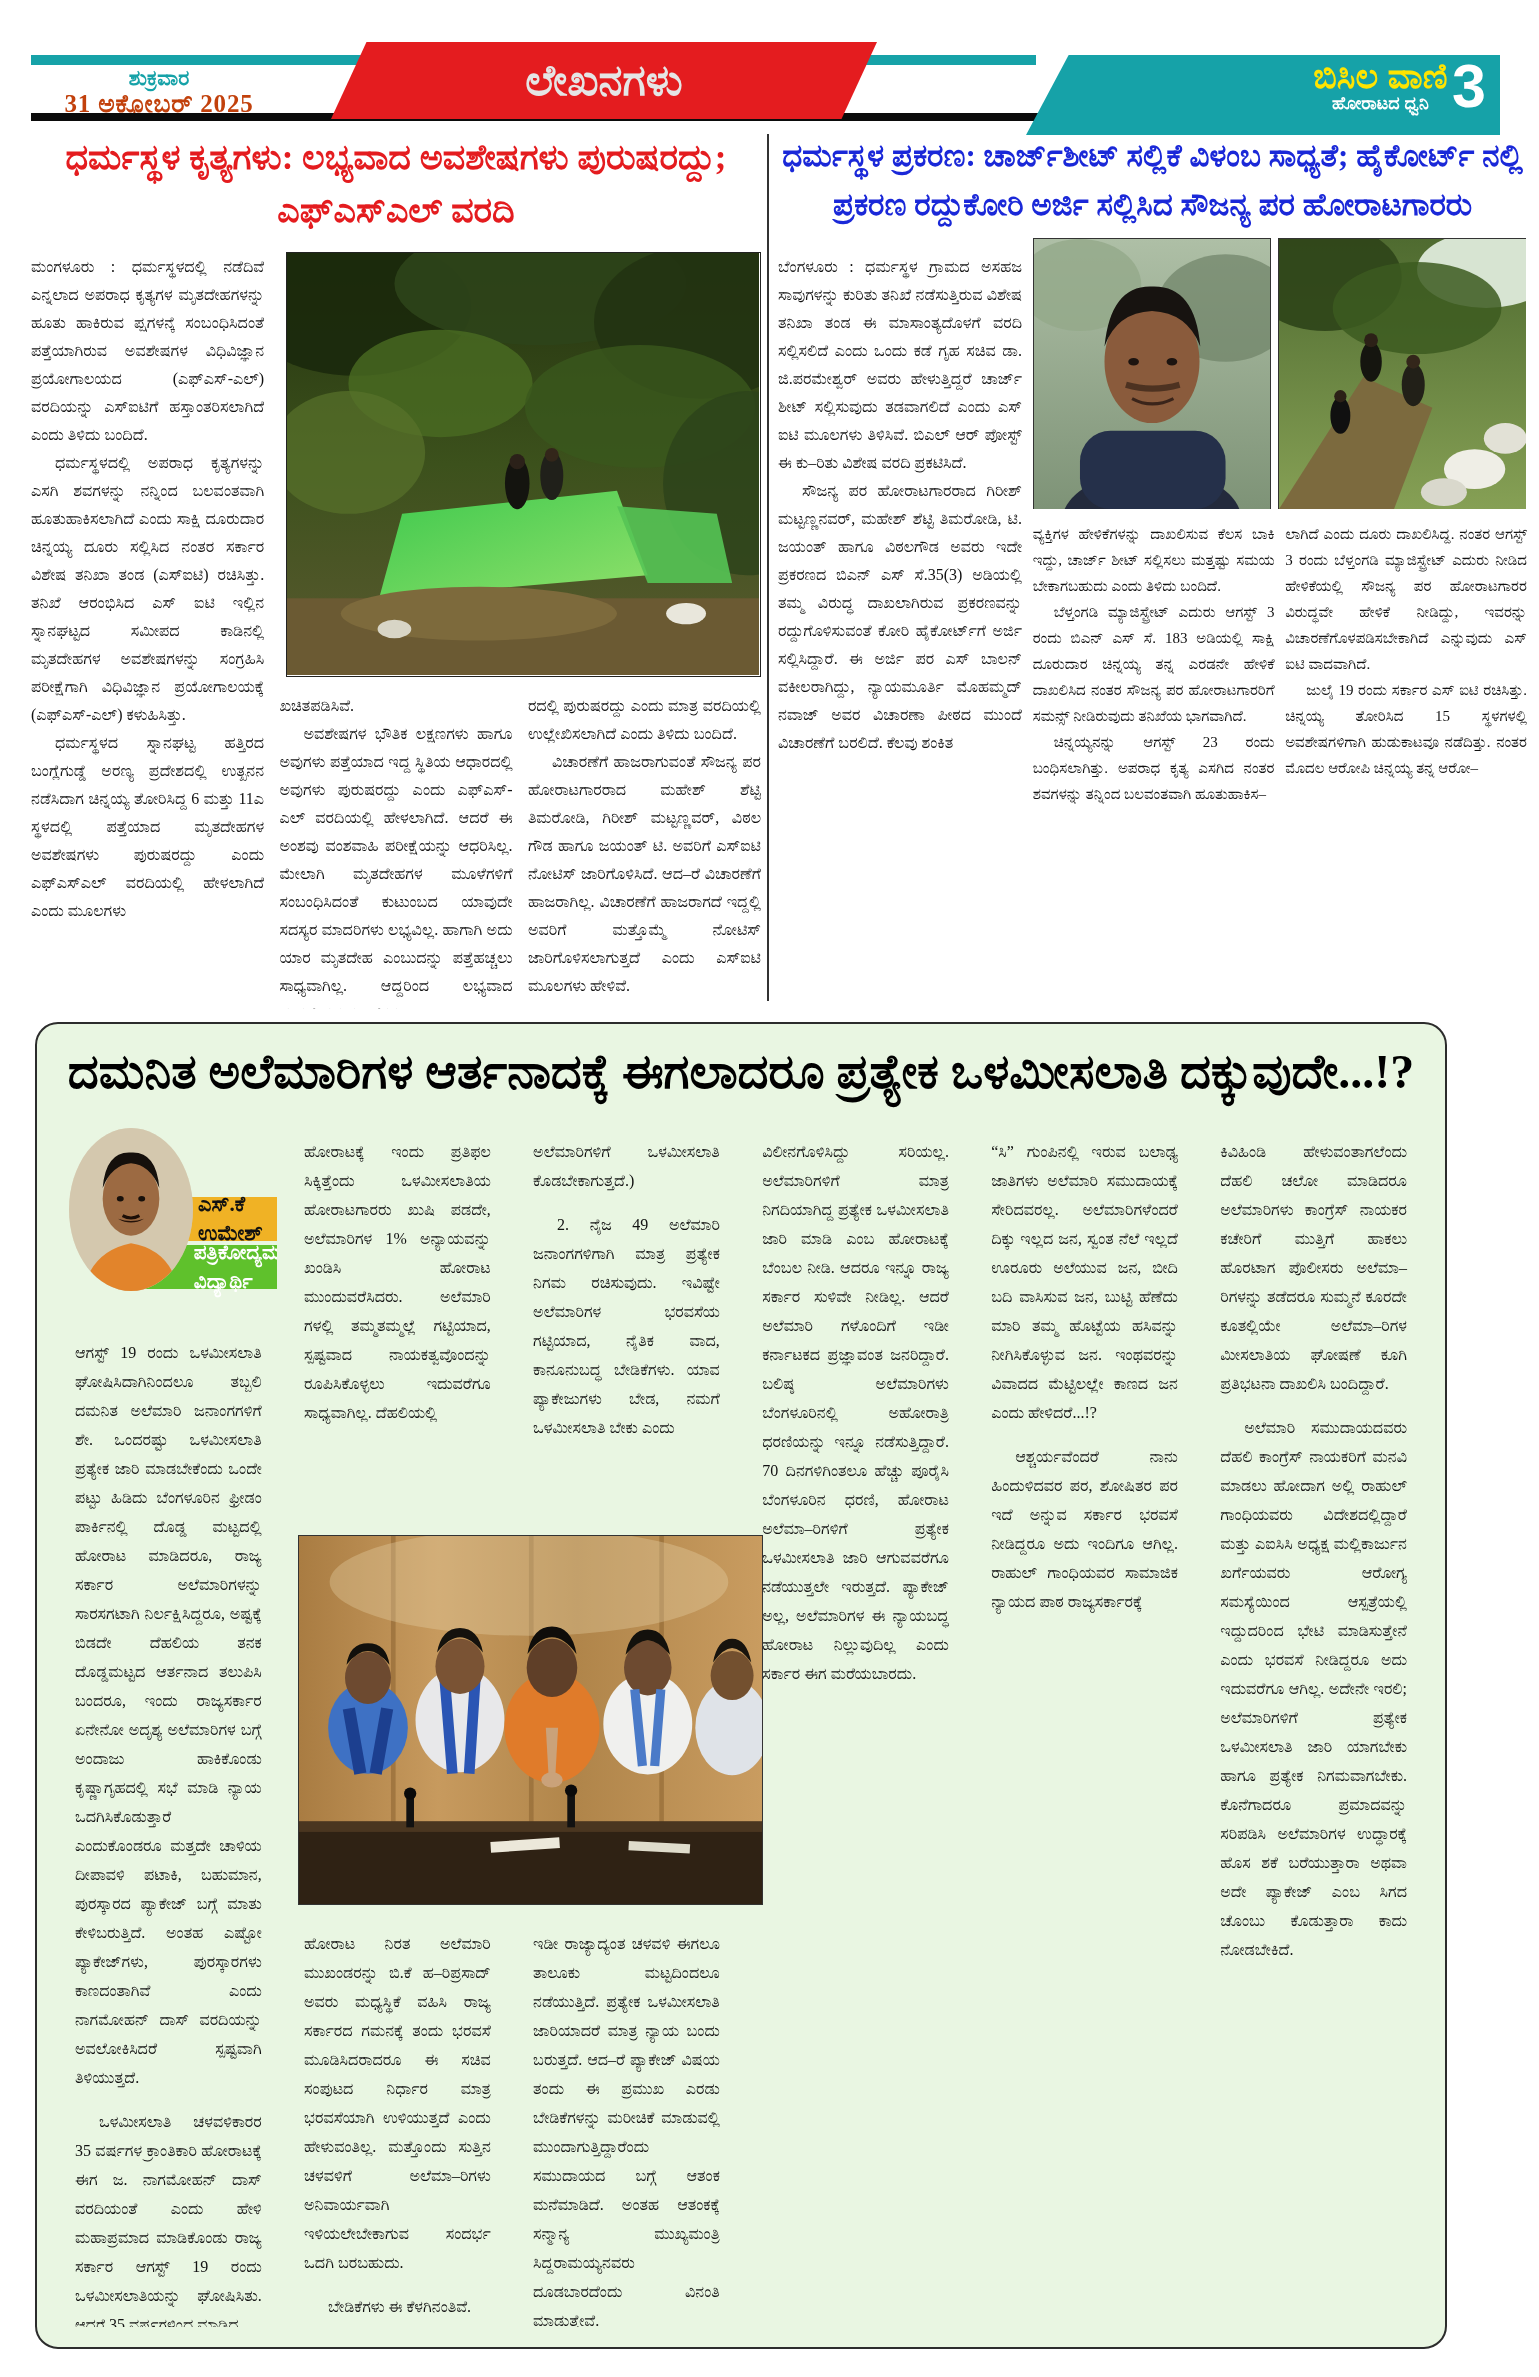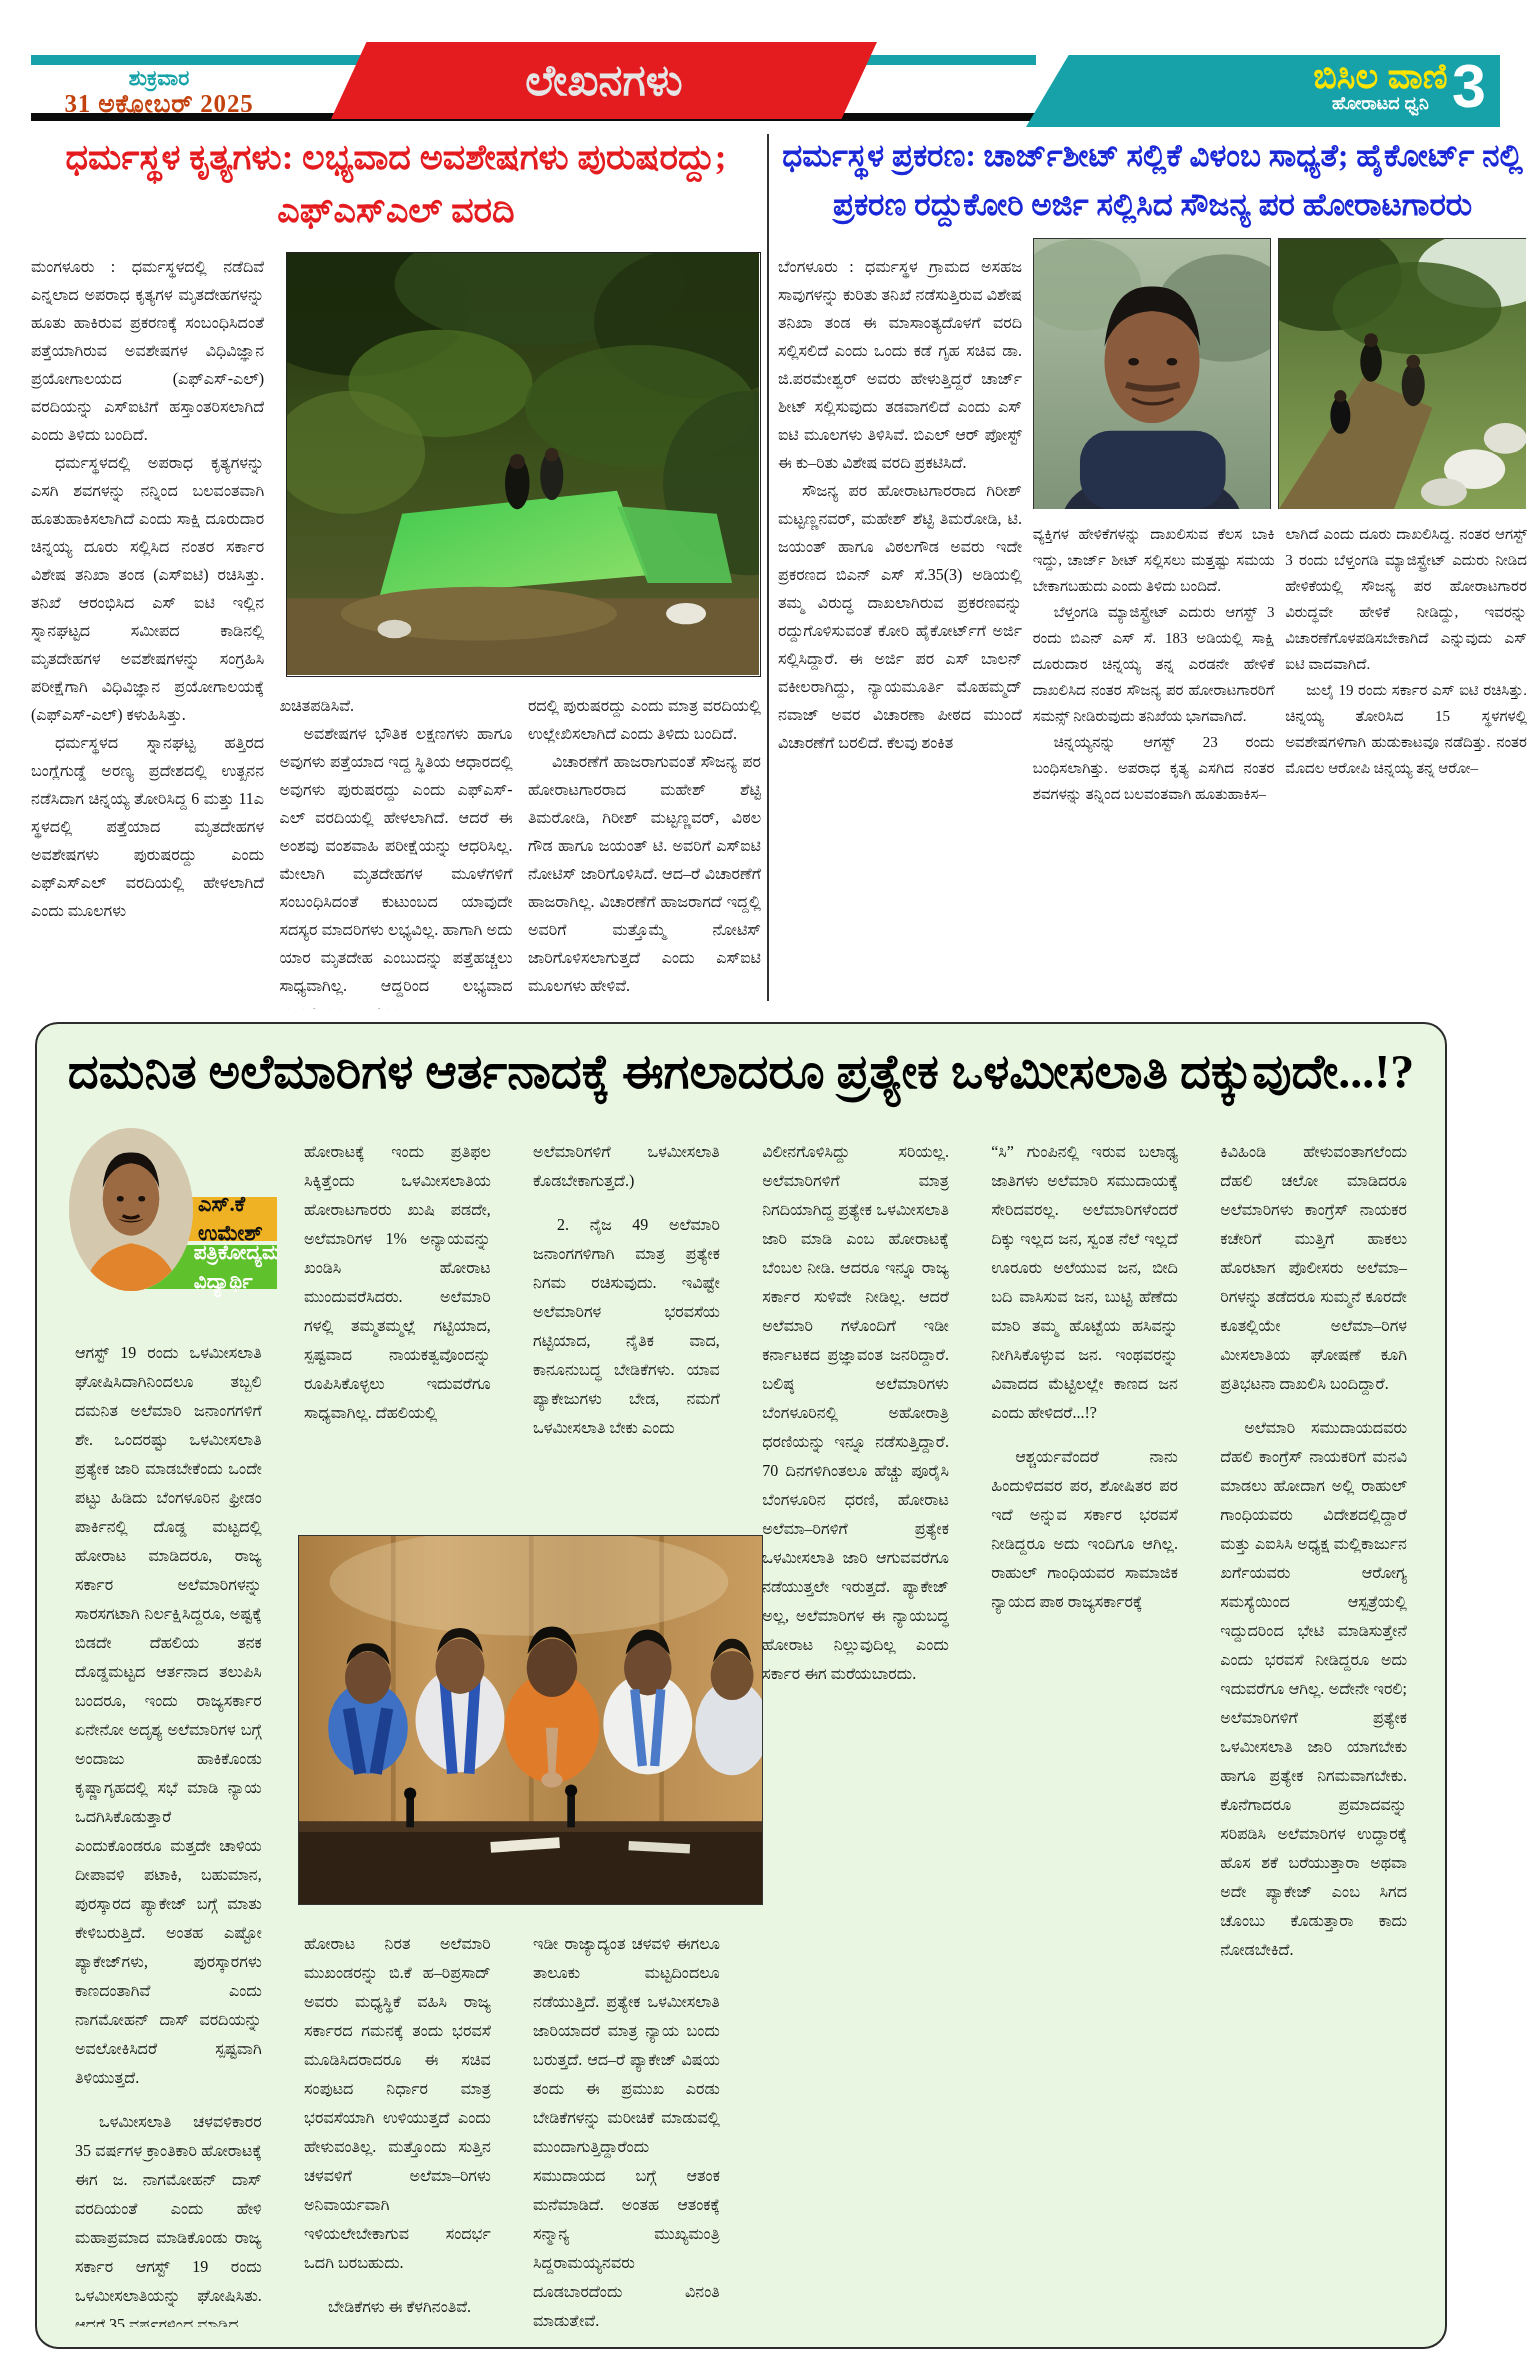--- a/index.html
+++ b/index.html
@@ -10,21 +10,21 @@
   
   .teal-rule{left:31px;top:55px;width:1005px;height:10px;background:#16a2a8;}
   .date-block{left:44px;top:66px;width:230px;text-align:center;line-height:1.15;}
   .weekday{color:#16a2a8;font-weight:bold;font-size:21px;}
   .date{color:#c2410c;font-weight:bold;font-size:25px;letter-spacing:0.8px;}
   .black-rule{left:31px;top:113px;width:1011px;height:7.7px;background:#0b0b0b;}
   .section-banner{left:331px;top:42px;width:546px;height:77px;background:#e41c1f;
       clip-path:polygon(6.5% 0,100% 0,93.5% 100%,0 100%);
       display:flex;align-items:center;justify-content:center;
       color:#e5e5e5;font-weight:bold;font-size:43px;font-family:"Liberation Sans",sans-serif;}
-  .masthead{left:1026px;top:55px;width:474px;height:72px;background:#16a2a8;
+  .masthead{left:1026px;top:55px;width:474px;height:80px;background:#16a2a8;
       clip-path:polygon(9% 0,100% 0,100% 100%,0 100%);}
   .mh-inner{position:absolute;right:14px;top:3.1px;display:flex;align-items:center;gap:4.6px;}
   .mh-left{text-align:center;}
   .mh-title{color:#ffe400;font-weight:bold;font-size:35px;line-height:1.0;font-family:"Liberation Sans",sans-serif;}
   .mh-tag{color:#ffffff;font-weight:bold;font-size:17.6px;line-height:1.2;font-family:"Liberation Sans",sans-serif;}
   .mh-page{color:#ffffff;font-weight:bold;font-size:61px;line-height:0.9;font-family:"Liberation Sans",sans-serif;}
 
   
   .article-left{left:31px;top:129px;width:730px;height:880px;}
   .al-head{color:#e41c1f;font-weight:bold;font-size:35px;text-align:center;line-height:1.5;margin:3.1px 7.7px 0;}
@@ -125,21 +125,21 @@
         <ellipse cx="300" cy="300" rx="16" ry="34" fill="#14140f"></ellipse>
         <ellipse cx="345" cy="290" rx="15" ry="32" fill="#20201a"></ellipse>
         <circle cx="300" cy="272" r="10" fill="#2b2119"></circle>
         <circle cx="345" cy="263" r="9" fill="#33261a"></circle>
         <ellipse cx="520" cy="470" rx="26" ry="14" fill="#e9e7dc"></ellipse>
         <ellipse cx="140" cy="490" rx="22" ry="12" fill="#d8d5c6"></ellipse>
       </svg>
     </div>
     <div class="al-body">
       <div class="ncol">
-        <p class="first">ಮಂಗಳೂರು : ಧರ್ಮಸ್ಥಳದಲ್ಲಿ ನಡೆದಿವೆ ಎನ್ನಲಾದ ಅಪರಾಧ ಕೃತ್ಯಗಳ ಮೃತದೇಹಗಳನ್ನು ಹೂತು ಹಾಕಿರುವ ಪ್ರಕರಣಕ್ಕೆ ಸಂಬಂಧಿಸಿದಂತೆ ಪತ್ತೆಯಾಗಿರುವ ಅವಶೇಷಗಳ ವಿಧಿವಿಜ್ಞಾನ ಪ್ರಯೋಗಾಲಯದ (ಎಫ್ಎಸ್-ಎಲ್) ವರದಿಯನ್ನು ಎಸ್ಐಟಿಗೆ ಹಸ್ತಾಂತರಿಸಲಾಗಿದೆ ಎಂದು ತಿಳಿದು ಬಂದಿದೆ.</p>
+        <p class="first">ಮಂಗಳೂರು : ಧರ್ಮಸ್ಥಳದಲ್ಲಿ ನಡೆದಿವೆ ಎನ್ನಲಾದ ಅಪರಾಧ ಕೃತ್ಯಗಳ ಮೃತದೇಹಗಳನ್ನು ಹೂತು ಹಾಕಿರುವ ಪ್ಷಗಳನ್ಕೆ ಸಂಬಂಧಿಸಿದಂತೆ ಪತ್ತೆಯಾಗಿರುವ ಅವಶೇಷಗಳ ವಿಧಿವಿಜ್ಞಾನ ಪ್ರಯೋಗಾಲಯದ (ಎಫ್ಎಸ್-ಎಲ್) ವರದಿಯನ್ನು ಎಸ್ಐಟಿಗೆ ಹಸ್ತಾಂತರಿಸಲಾಗಿದೆ ಎಂದು ತಿಳಿದು ಬಂದಿದೆ.</p>
         <p>ಧರ್ಮಸ್ಥಳದಲ್ಲಿ ಅಪರಾಧ ಕೃತ್ಯಗಳನ್ನು ಎಸಗಿ ಶವಗಳನ್ನು ನನ್ನಿಂದ ಬಲವಂತವಾಗಿ ಹೂತುಹಾಕಿಸಲಾಗಿದೆ ಎಂದು ಸಾಕ್ಷಿ ದೂರುದಾರ ಚಿನ್ನಯ್ಯ ದೂರು ಸಲ್ಲಿಸಿದ ನಂತರ ಸರ್ಕಾರ ವಿಶೇಷ ತನಿಖಾ ತಂಡ (ಎಸ್ಐಟಿ) ರಚಿಸಿತ್ತು. ತನಿಖೆ ಆರಂಭಿಸಿದ ಎಸ್ ಐಟಿ ಇಲ್ಲಿನ ಸ್ನಾನಘಟ್ಟದ ಸಮೀಪದ ಕಾಡಿನಲ್ಲಿ ಮೃತದೇಹಗಳ ಅವಶೇಷಗಳನ್ನು ಸಂಗ್ರಹಿಸಿ ಪರೀಕ್ಷೆಗಾಗಿ ವಿಧಿವಿಜ್ಞಾನ ಪ್ರಯೋಗಾಲಯಕ್ಕೆ (ಎಫ್ಎಸ್-ಎಲ್) ಕಳುಹಿಸಿತ್ತು.</p>
         <p>ಧರ್ಮಸ್ಥಳದ ಸ್ನಾನಘಟ್ಟ ಹತ್ತಿರದ ಬಂಗ್ಲೆಗುಡ್ಡೆ ಅರಣ್ಯ ಪ್ರದೇಶದಲ್ಲಿ ಉತ್ಖನನ ನಡೆಸಿದಾಗ ಚಿನ್ನಯ್ಯ ತೋರಿಸಿದ್ದ 6 ಮತ್ತು 11ಎ ಸ್ಥಳದಲ್ಲಿ ಪತ್ತೆಯಾದ ಮೃತದೇಹಗಳ ಅವಶೇಷಗಳು ಪುರುಷರದ್ದು ಎಂದು ಎಫ್ಎಸ್ಎಲ್ ವರದಿಯಲ್ಲಿ ಹೇಳಲಾಗಿದೆ ಎಂದು ಮೂಲಗಳು</p>
       </div>
       <div class="ncol pad-photo-l">
         <p class="first">ಖಚಿತಪಡಿಸಿವೆ.</p>
         <p>ಅವಶೇಷಗಳ ಭೌತಿಕ ಲಕ್ಷಣಗಳು ಹಾಗೂ ಅವುಗಳು ಪತ್ತೆಯಾದ ಇದ್ದ ಸ್ಥಿತಿಯ ಆಧಾರದಲ್ಲಿ ಅವುಗಳು ಪುರುಷರದ್ದು ಎಂದು ಎಫ್ಎಸ್-ಎಲ್ ವರದಿಯಲ್ಲಿ ಹೇಳಲಾಗಿದೆ. ಆದರೆ ಈ ಅಂಶವು ವಂಶವಾಹಿ ಪರೀಕ್ಷೆಯನ್ನು ಆಧರಿಸಿಲ್ಲ. ಮೇಲಾಗಿ ಮೃತದೇಹಗಳ ಮೂಳೆಗಳಿಗೆ ಸಂಬಂಧಿಸಿದಂತೆ ಕುಟುಂಬದ ಯಾವುದೇ ಸದಸ್ಯರ ಮಾದರಿಗಳು ಲಭ್ಯವಿಲ್ಲ. ಹಾಗಾಗಿ ಅದು ಯಾರ ಮೃತದೇಹ ಎಂಬುದನ್ನು ಪತ್ತೆಹಚ್ಚಲು ಸಾಧ್ಯವಾಗಿಲ್ಲ. ಆದ್ದರಿಂದ ಲಭ್ಯವಾದ ಮೃತದೇಹದ ಮೂಳೆಗಳ ಆಧಾ–</p>
       </div>
       <div class="ncol pad-photo-l">
         <p class="first">ರದಲ್ಲಿ ಪುರುಷರದ್ದು ಎಂದು ಮಾತ್ರ ವರದಿಯಲ್ಲಿ ಉಲ್ಲೇಖಿಸಲಾಗಿದೆ ಎಂದು ತಿಳಿದು ಬಂದಿದೆ.</p>
         <p>ವಿಚಾರಣೆಗೆ ಹಾಜರಾಗುವಂತೆ ಸೌಜನ್ಯ ಪರ ಹೋರಾಟಗಾರರಾದ ಮಹೇಶ್ ಶೆಟ್ಟಿ ತಿಮರೋಡಿ, ಗಿರೀಶ್ ಮಟ್ಟಣ್ಣವರ್, ವಿಠಲ ಗೌಡ ಹಾಗೂ ಜಯಂತ್ ಟಿ. ಅವರಿಗೆ ಎಸ್ಐಟಿ ನೋಟಿಸ್ ಜಾರಿಗೊಳಿಸಿದೆ. ಆದ–ರೆ ವಿಚಾರಣೆಗೆ ಹಾಜರಾಗಿಲ್ಲ. ವಿಚಾರಣೆಗೆ ಹಾಜರಾಗದೆ ಇದ್ದಲ್ಲಿ ಅವರಿಗೆ ಮತ್ತೊಮ್ಮೆ ನೋಟಿಸ್ ಜಾರಿಗೊಳಿಸಲಾಗುತ್ತದೆ ಎಂದು ಎಸ್ಐಟಿ ಮೂಲಗಳು ಹೇಳಿವೆ.</p>

